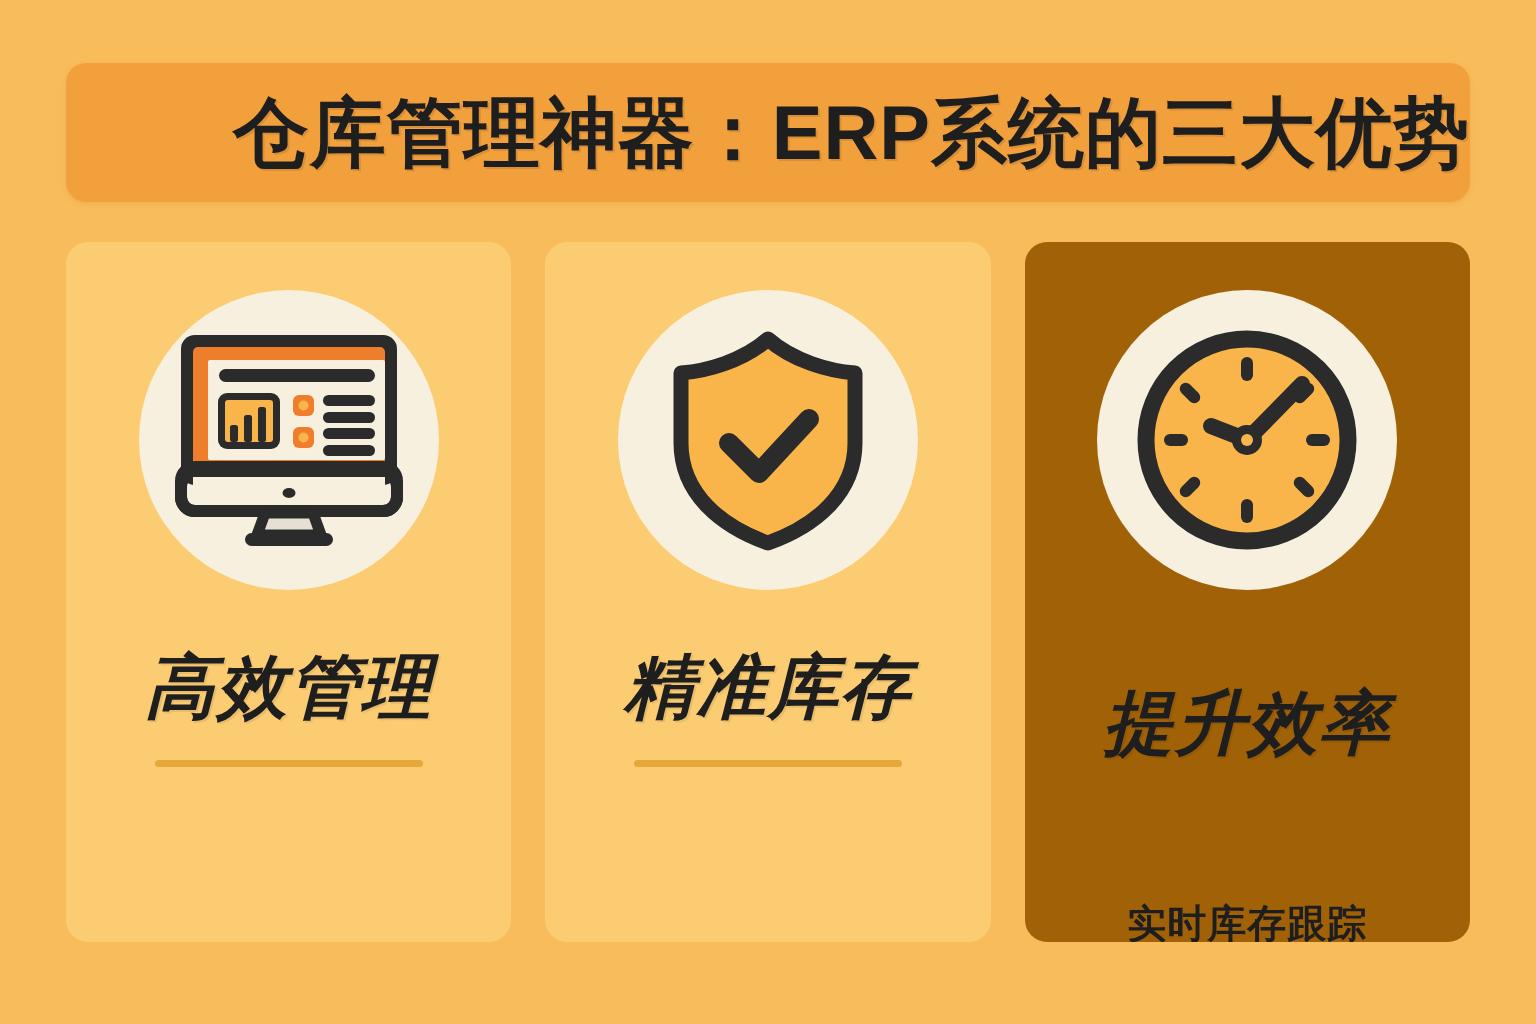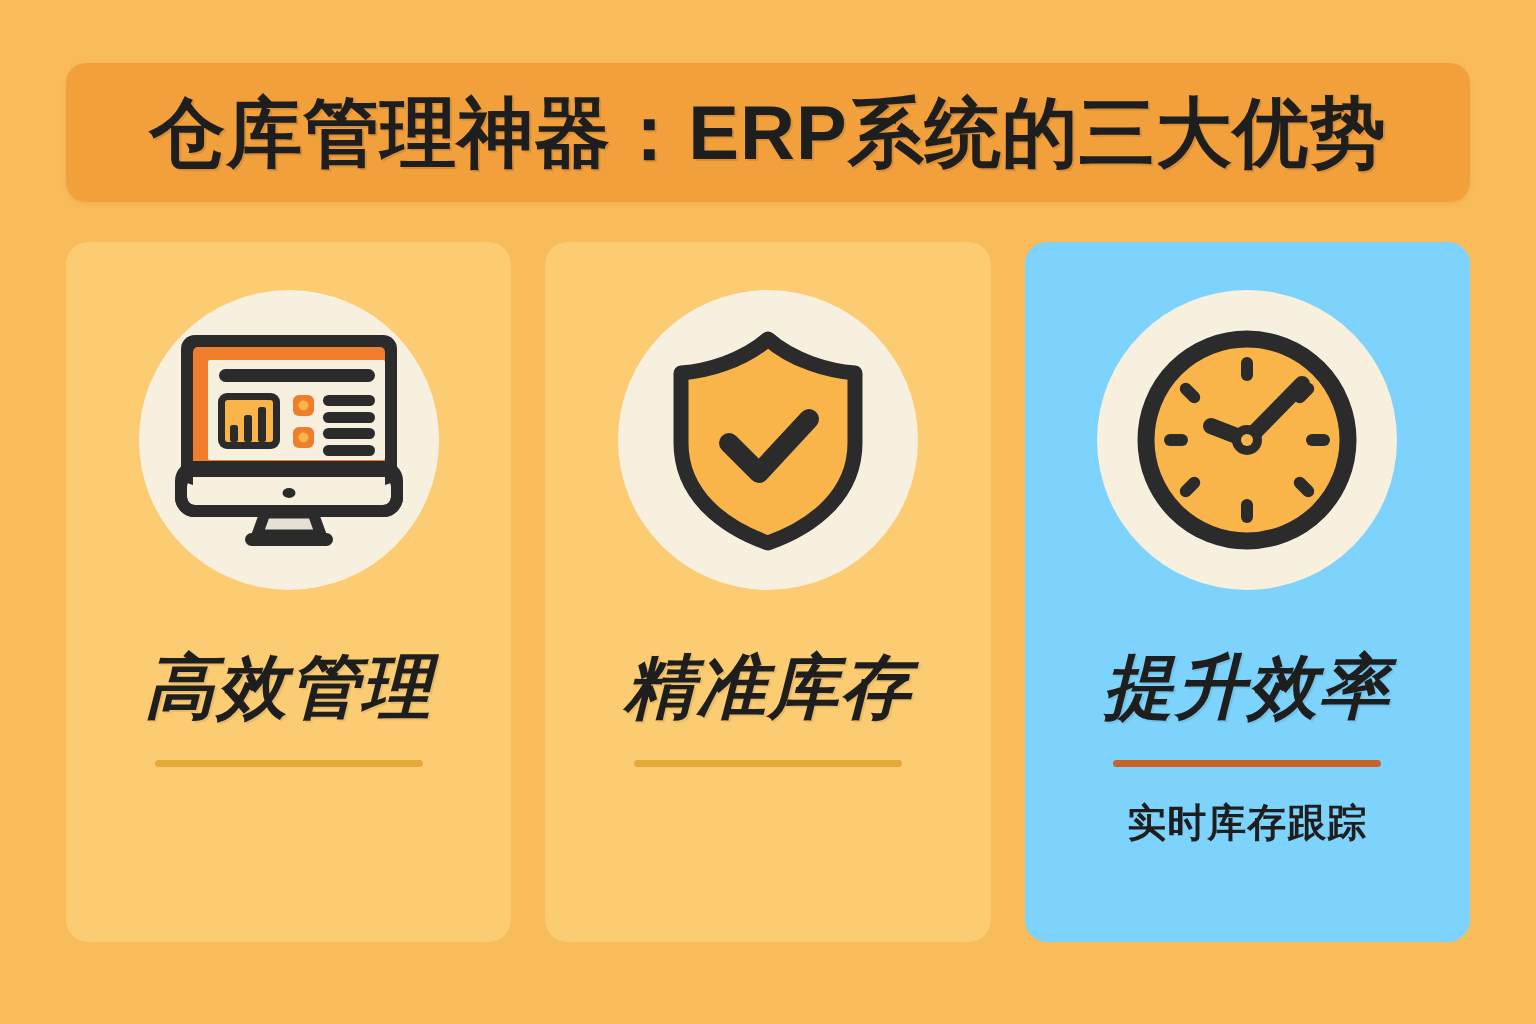--- a/index.html
+++ b/index.html
@@ -20,21 +20,21 @@
   .title-banner {
     position: absolute;
     left: 66px;
     top: 63px;
     width: 1404px;
     height: 139px;
     background: #F2A03C;
     border-radius: 20px;
     display: flex;
     align-items: center;
-    justify-content: center;
+    justify-content: flex-end;
     box-shadow: 0 2px 6px rgba(140, 80, 10, 0.10);
   }
 
   .title-text {
     font-size: 76px;
     font-weight: 700;
     color: #1E1E1E;
     letter-spacing: 1px;
     line-height: 1;
     white-space: nowrap;
@@ -56,21 +56,21 @@
     flex: 1 1 0;
     border-radius: 22px;
     display: flex;
     flex-direction: column;
     align-items: center;
     position: relative;
     overflow: hidden;
   }
 
   .card.light  { background: #FCCC72; }
-  .card.accent { background: #7dd3fc; }
+  .card.accent { background: #a16207; gap: 36px; }
 
   
   .icon-badge {
     width: 300px;
     height: 300px;
     border-radius: 50%;
     background: #F7F0DF;
     margin-top: 48px;
     display: flex;
     align-items: center;

